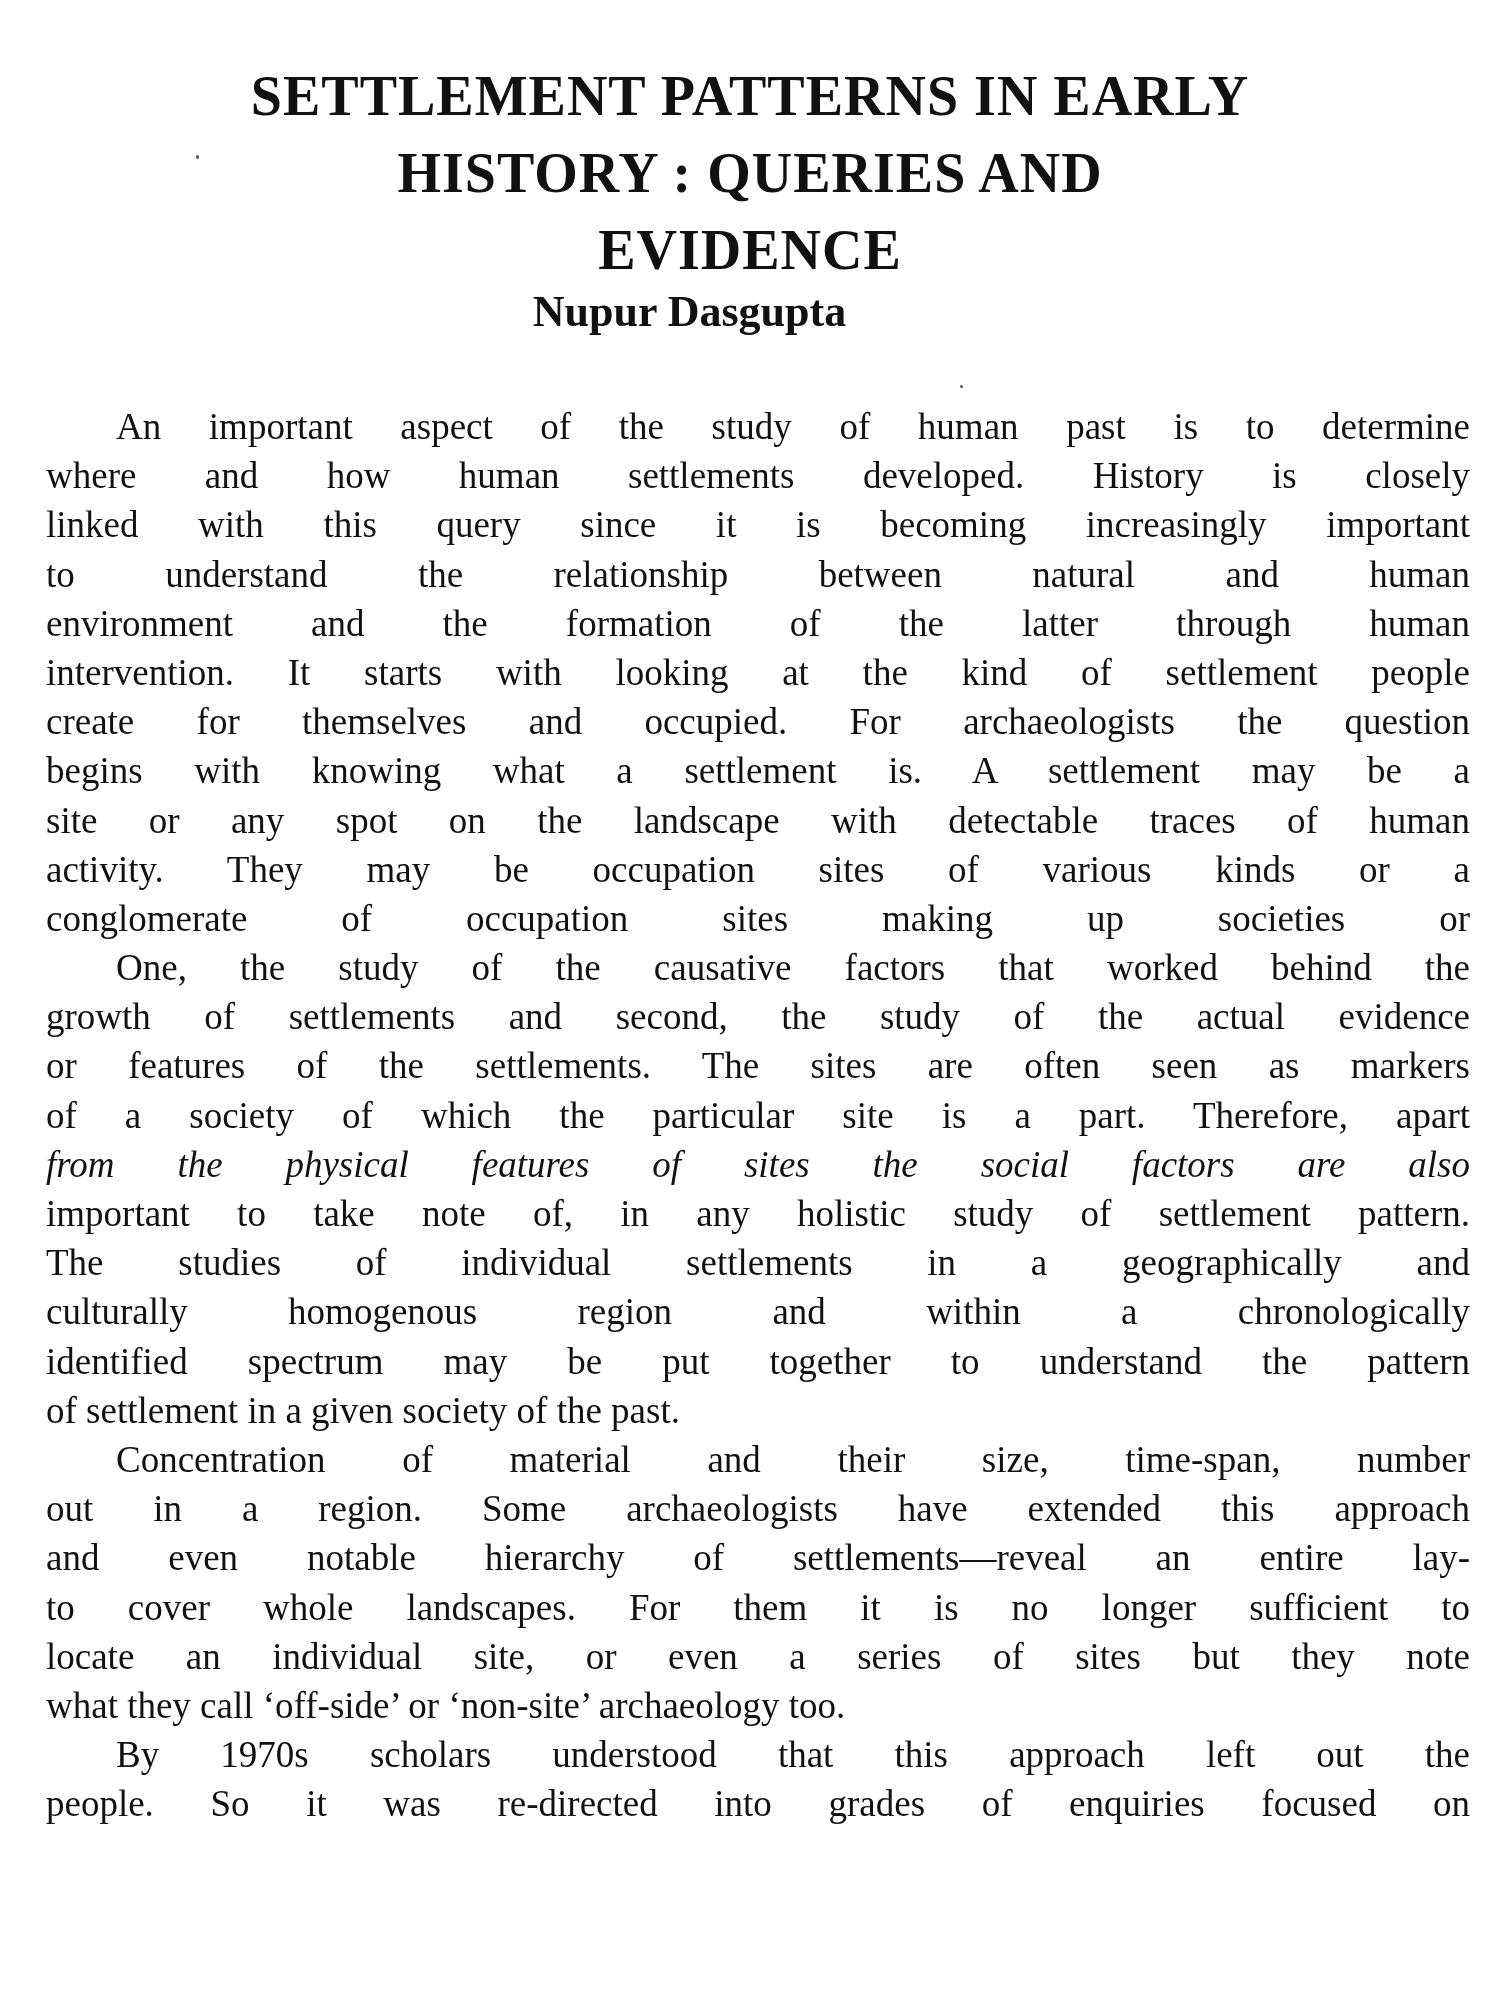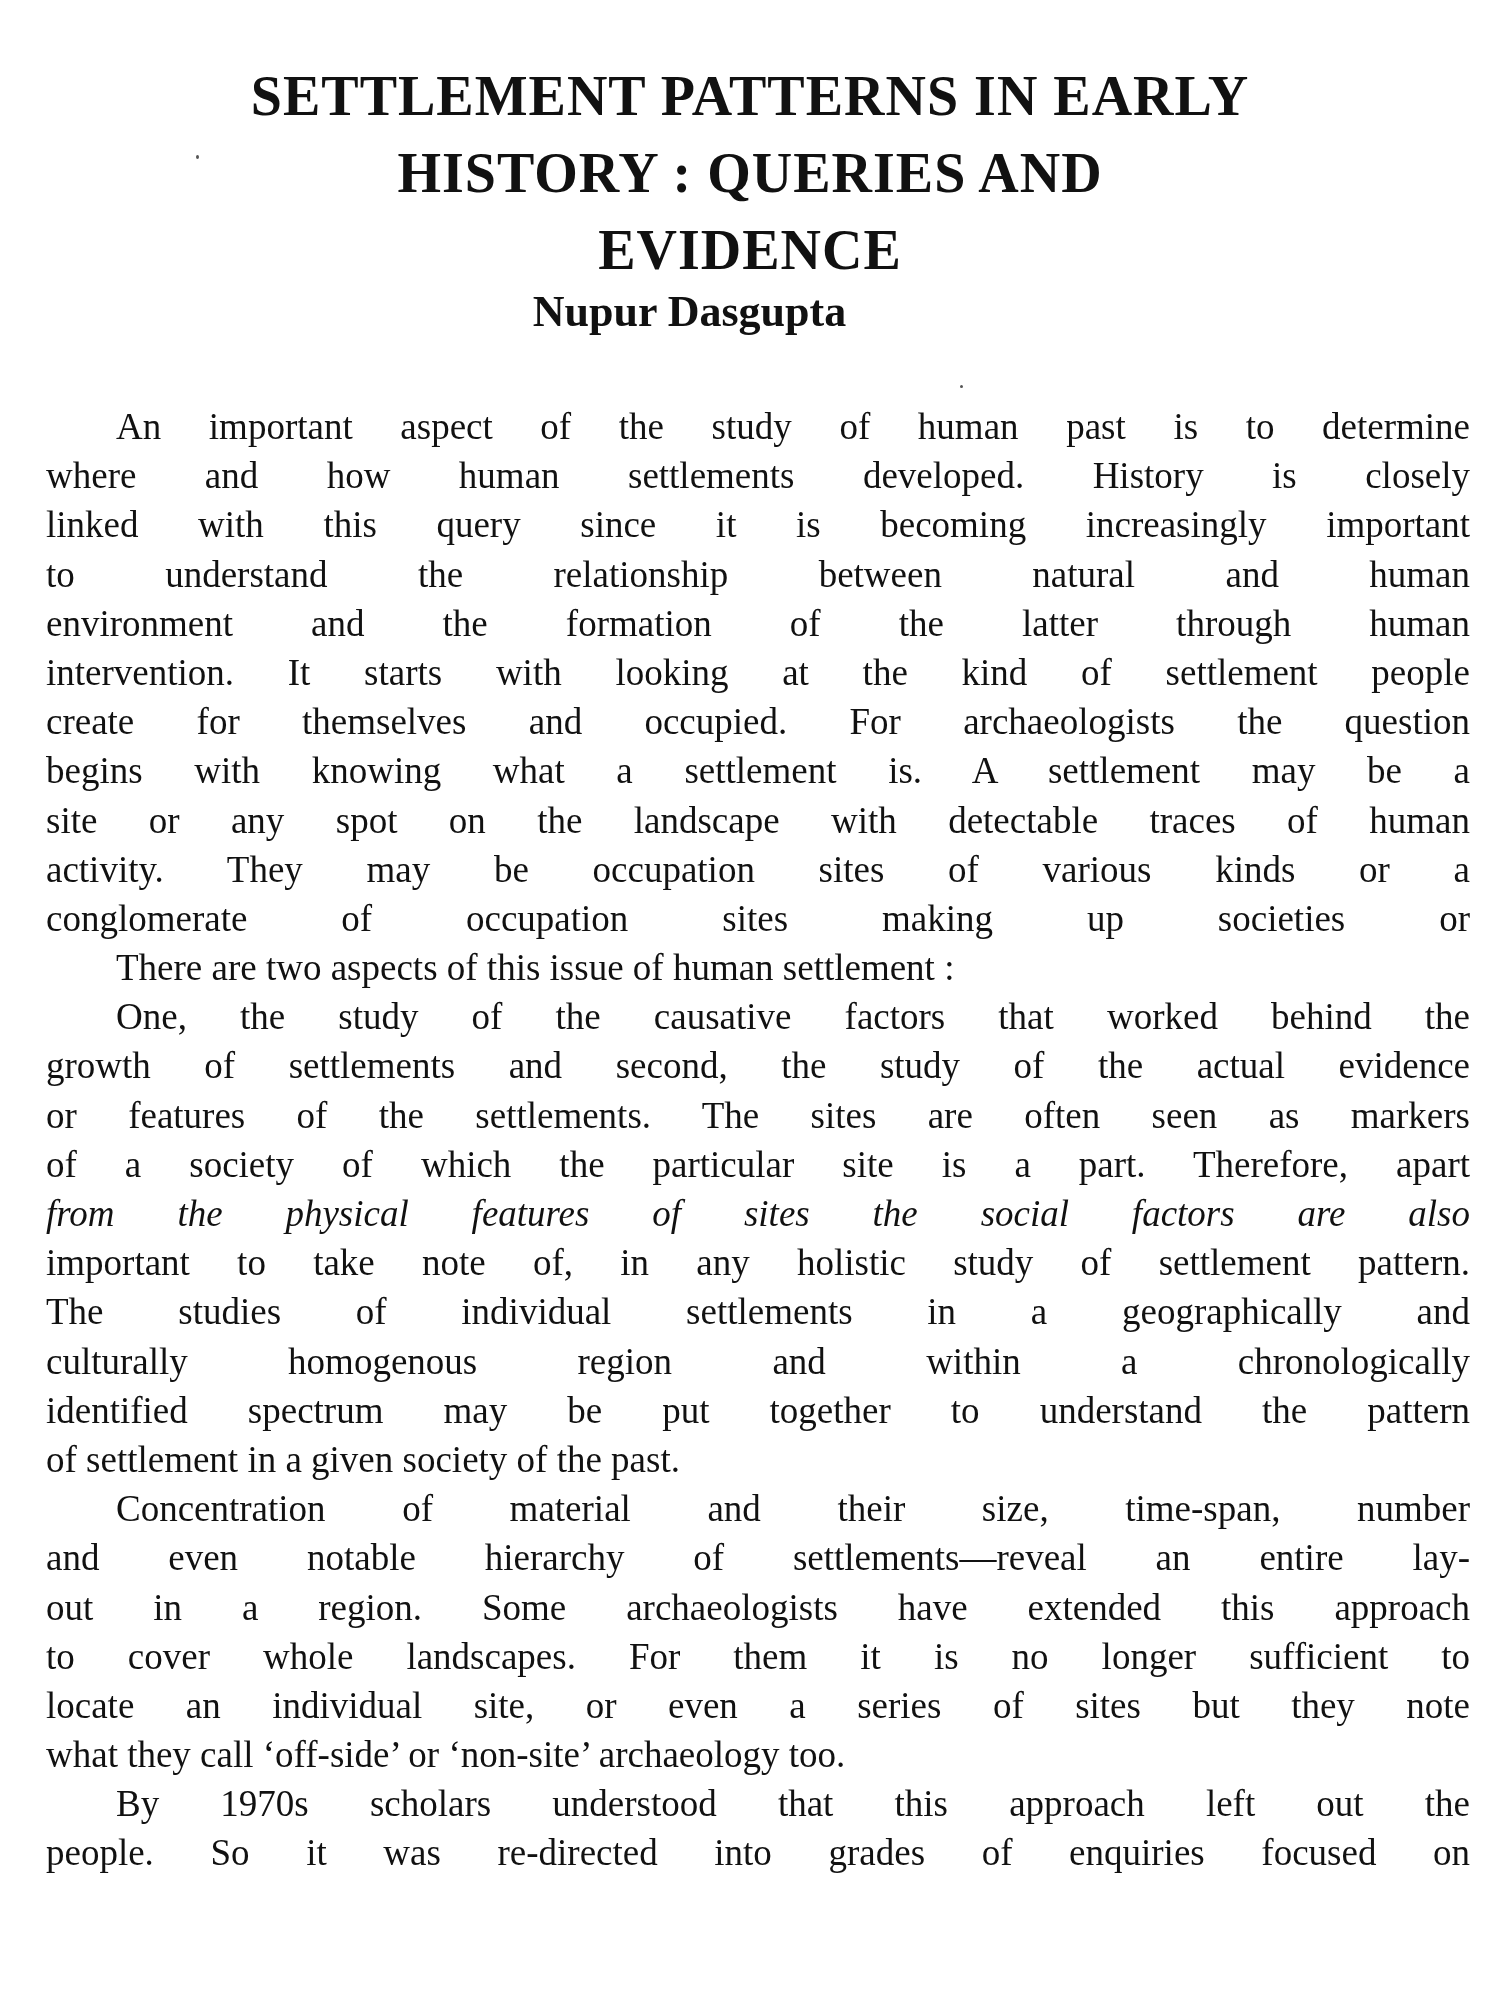--- a/index.html
+++ b/index.html
@@ -40,34 +40,33 @@
     <div class="line"><span style="white-space: nowrap; word-spacing: 0px;">where and how human settlements developed. History is closely</span></div>
     <div class="line"><span style="white-space: nowrap; word-spacing: 0px;">linked with this query since it is becoming increasingly important</span></div>
     <div class="line"><span style="white-space: nowrap; word-spacing: 0px;">to understand the relationship between natural and human</span></div>
     <div class="line"><span style="white-space: nowrap; word-spacing: 0px;">environment and the formation of the latter through human</span></div>
     <div class="line"><span style="white-space: nowrap; word-spacing: 0px;">intervention. It starts with looking at the kind of settlement people</span></div>
     <div class="line"><span style="white-space: nowrap; word-spacing: 0px;">create for themselves and occupied. For archaeologists the question</span></div>
     <div class="line"><span style="white-space: nowrap; word-spacing: 0px;">begins with knowing what a settlement is. A settlement may be a</span></div>
     <div class="line"><span style="white-space: nowrap; word-spacing: 0px;">site or any spot on the landscape with detectable traces of human</span></div>
     <div class="line"><span style="white-space: nowrap; word-spacing: 0px;">activity. They may be occupation sites of various kinds or a</span></div>
     <div class="line"><span style="white-space: nowrap; word-spacing: 0px;">conglomerate of occupation sites making up societies or</span></div>
-    <div class="line indent last"><span style="white-space: nowrap;">There are two aspects of this issue of human settlement :</span></div>
     <div class="line indent"><span style="white-space: nowrap; word-spacing: 0px;">One, the study of the causative factors that worked behind the</span></div>
     <div class="line"><span style="white-space: nowrap; word-spacing: 0px;">growth of settlements and second, the study of the actual evidence</span></div>
     <div class="line"><span style="white-space: nowrap; word-spacing: 0px;">or features of the settlements. The sites are often seen as markers</span></div>
     <div class="line"><span style="white-space: nowrap; word-spacing: 0px;">of a society of which the particular site is a part. Therefore, apart</span></div>
     <div class="line"><span style="white-space: nowrap; word-spacing: 0px; font-style: italic;">from the physical features of sites the social factors are also</span></div>
     <div class="line"><span style="white-space: nowrap; word-spacing: 0px;">important to take note of, in any holistic study of settlement pattern.</span></div>
     <div class="line"><span style="white-space: nowrap; word-spacing: 0px;">The studies of individual settlements in a geographically and</span></div>
     <div class="line"><span style="white-space: nowrap; word-spacing: 0px;">culturally homogenous region and within a chronologically</span></div>
     <div class="line"><span style="white-space: nowrap; word-spacing: 0px;">identified spectrum may be put together to understand the pattern</span></div>
     <div class="line last"><span style="white-space: nowrap;">of settlement in a given society of the past.</span></div>
     <div class="line indent"><span style="white-space: nowrap; word-spacing: 0px;">Concentration of material and their size, time-span, number</span></div>
+    <div class="line"><span style="white-space: nowrap; word-spacing: 0px;">out in a region. Some archaeologists have extended this approach</span></div>
     <div class="line"><span style="white-space: nowrap; word-spacing: 0px;">and even notable hierarchy of settlements—reveal an entire lay-</span></div>
-    <div class="line"><span style="white-space: nowrap; word-spacing: 0px;">out in a region. Some archaeologists have extended this approach</span></div>
     <div class="line"><span style="white-space: nowrap; word-spacing: 0px;">to cover whole landscapes. For them it is no longer sufficient to</span></div>
     <div class="line"><span style="white-space: nowrap; word-spacing: 0px;">locate an individual site, or even a series of sites but they note</span></div>
     <div class="line last"><span style="white-space: nowrap;">what they call ‘off-side’ or ‘non-site’ archaeology too.</span></div>
     <div class="line indent"><span style="white-space: nowrap; word-spacing: 0px;">By 1970s scholars understood that this approach left out the</span></div>
     <div class="line"><span style="white-space: nowrap; word-spacing: 0px;">people. So it was re-directed into grades of enquiries focused on</span></div>
   </div>
 
 <div class="speck" style="left:196px;top:155px;width:3px;height:4px;"></div>
 <div class="speck" style="left:960px;top:385px;width:3px;height:3px;"></div>
 

